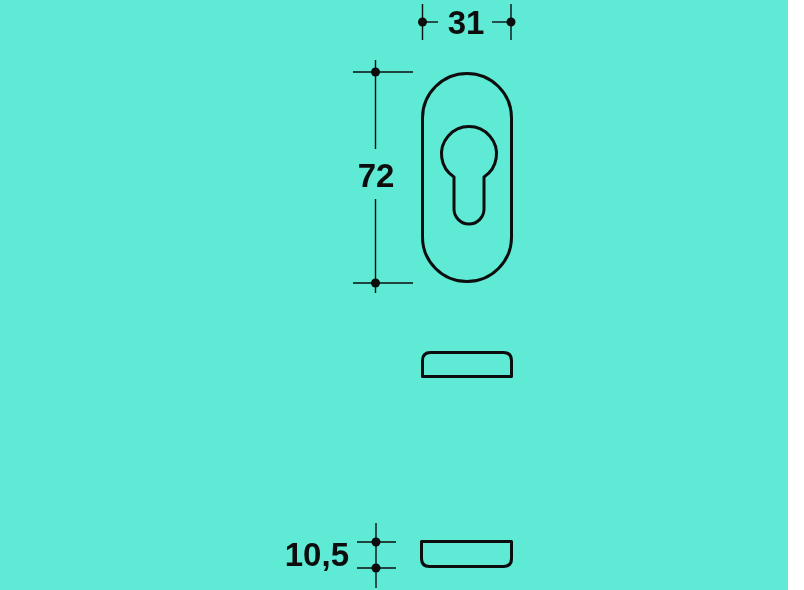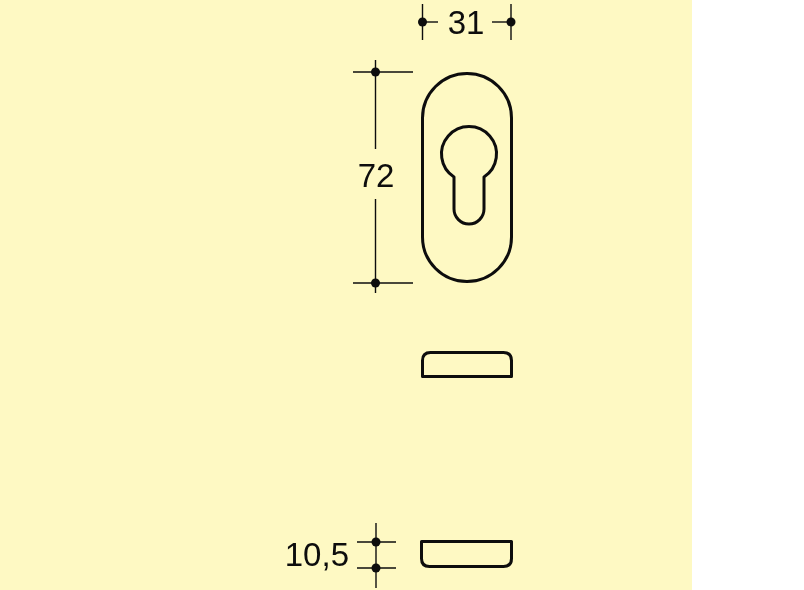--- a/index.html
+++ b/index.html
@@ -2,25 +2,26 @@
 <html><head>
 <meta charset="utf-8">
 <style>
   html, body {
     margin: 0;
     padding: 0;
     background: #ffffff;
   }
   .canvas {
     position: relative;
-    width: 692px;
+    width: 788px;
     height: 590px;
-    background: #fef9c3;
+    background: #5eead4;
     overflow: hidden;
     font-family: "Liberation Sans", sans-serif;
+    font-weight: bold;
   }
   svg text {
     font-family: "Liberation Sans", sans-serif;
     font-size: 33px;
     fill: #0d0d0d;
   }
   .outline {
     fill: none;
     stroke: #0d0d0d;
     stroke-width: 3;

